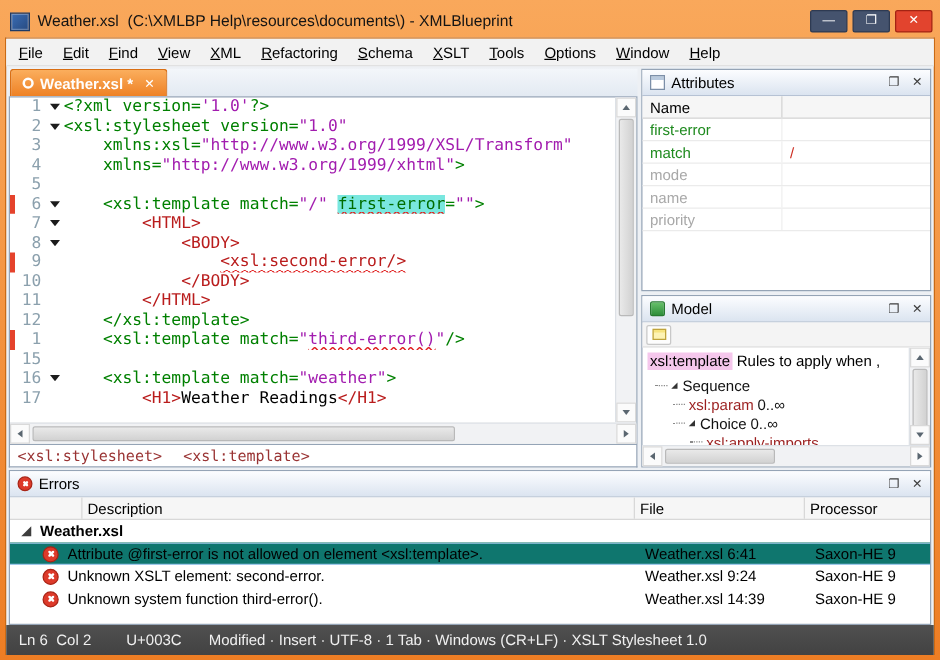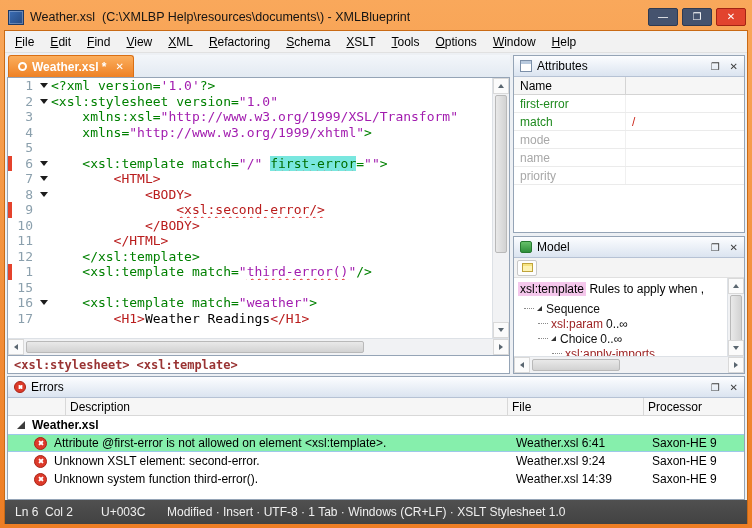--- a/index.html
+++ b/index.html
@@ -80,22 +80,22 @@
   .hthumb { position:absolute; top:2px; bottom:2px; background:linear-gradient(#e9e9e9,#d2d2d2);
     border:1px solid #b9b9b9; border-radius:2px; }
   .editor-hthumb { left:18px; width:338px; }
   .model-hthumb { left:18px; width:88px; }
   .tri-up { width:0;height:0;border-left:3.5px solid transparent;border-right:3.5px solid transparent;border-bottom:4.5px solid #5a6670; }
   .tri-down { width:0;height:0;border-left:3.5px solid transparent;border-right:3.5px solid transparent;border-top:4.5px solid #5a6670; }
   .tri-left { width:0;height:0;border-top:3.5px solid transparent;border-bottom:3.5px solid transparent;border-right:4.5px solid #5a6670; }
   .tri-right { width:0;height:0;border-top:3.5px solid transparent;border-bottom:3.5px solid transparent;border-left:4.5px solid #5a6670; }
 
   .crumbbar { height:18px; flex:none; border:1px solid #95a4b6; border-top:none; background:#fff;
-    display:flex; align-items:center; padding-left:6px; gap:7px;
-    font-family:"DejaVu Sans Mono",monospace; font-size:12px; color:#993333;font-weight:bold; }
+    display:flex; align-items:center; padding-left:6px; gap:17px;
+    font-family:"DejaVu Sans Mono",monospace; font-size:12px; color:#993333; }
 
   .vsplit { width:3px; flex:none; }
   .hsplit { height:3px; flex:none; }
 
   
   .right-col { flex:1; display:flex; flex-direction:column; min-height:0; }
   .panel { border:1px solid #95a4b6; background:#fff; display:flex; flex-direction:column; min-height:0; }
   .panel-header { height:21px; flex:none; background:linear-gradient(#fcfdff,#dbe4f0);
     border-bottom:1px solid #b6c2d4; display:flex; align-items:center; padding:0 6px; gap:5px; }
   .panel-title { font-size:12px; }
@@ -150,21 +150,21 @@
     background:#f6f6f6; border-bottom:1px solid #d8d8d8; }
   .ech { align-self:stretch; display:flex; align-items:center; padding-left:4px; }
   .ech-icon { width:58px; flex:none; border-right:1px solid #d8d8d8; }
   .ech-desc { flex:1; border-right:1px solid #d8d8d8; }
   .ech-file { width:136px; flex:none; border-right:1px solid #d8d8d8; }
   .ech-proc { width:100px; flex:none; }
   .group-row { height:18px; flex:none; display:flex; align-items:center; padding-left:9px; gap:7px; }
   .group-tri { width:0; height:0; border-left:8px solid transparent; border-bottom:8px solid #3d3d3d; }
   .group-label { font-weight:bold; }
   .err-row { height:18px; flex:none; display:flex; align-items:center; padding-left:26px; }
-  .err-row.selected { background:#86efac; box-shadow: inset 0 1px 0 #9dc8ea, inset 0 -1px 0 #9dc8ea; }
+  .err-row.selected { background:#0f766e; box-shadow: inset 0 1px 0 #9dc8ea, inset 0 -1px 0 #9dc8ea; }
   .err-icon { width:13px; height:13px; flex:none; border-radius:50%;
     background:#dd3a2a; border:1px solid #a82416; }
   .err-desc { margin-left:7px; width:458px; flex:none; overflow:hidden; white-space:nowrap; }
   .err-file { width:136px; flex:none; padding-left:4px; }
   .err-proc { flex:1; padding-left:4px; }
 
   
   .statusbar { height:24px; flex:none; background:linear-gradient(#505050,#424242);
     color:#f0f0f0; display:flex; align-items:center; padding-left:10px; }
   .statusbar span { white-space:pre; }

